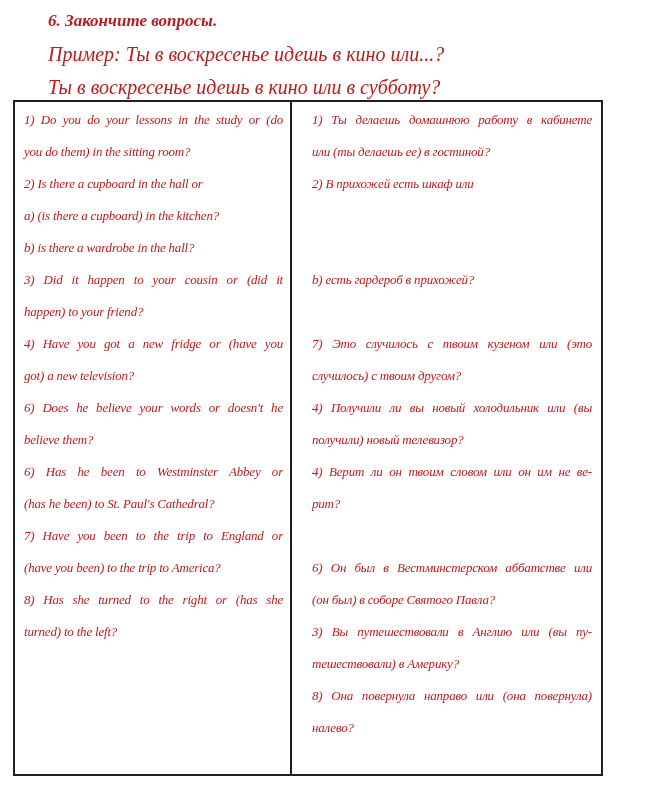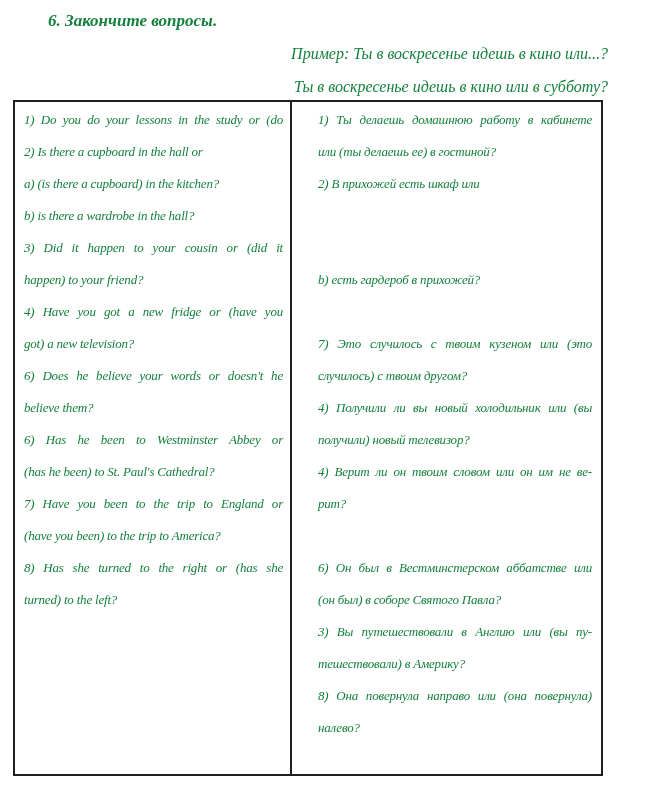--- a/index.html
+++ b/index.html
@@ -1,42 +1,42 @@
 <!DOCTYPE html>
 <html><head>
 <meta charset="utf-8">
 <style>
   html, body { margin: 0; padding: 0; background: #ffffff; }
   .page {
     position: relative;
     width: 652px;
     height: 785px;
     background: #ffffff;
-    color: #15803d;
+    color: #b91c1c;
     font-family: "Liberation Serif", "DejaVu Serif", serif;
     font-style: italic;
     overflow: hidden;
   }
   .header { position: absolute; left: 48px; top: 10px; width: 560px; }
   .title  { font-weight: bold; font-size: 17px; line-height: 22px; margin-bottom: 11px; }
-  .example { font-size: 16px; line-height: 22px; margin-bottom: 11px; text-align: right; }
+  .example { font-size: 20px; line-height: 22px; margin-bottom: 11px; }
   .example .em { font-style: italic; }
 
   .qtable {
     position: absolute;
     left: 13px; top: 100px;
     width: 590px; height: 676px;
     border: 2px solid #1f1f1f;
     box-sizing: border-box;
     display: flex;
     background: #ffffff;
   }
   .cell { box-sizing: border-box; padding-top: 2px; overflow: hidden; }
   .cell.left  { width: 277px; border-right: 2px solid #1f1f1f; padding-left: 9px; padding-right: 7px; }
-  .cell.right { flex: 1; padding-left: 26px; padding-right: 9px; }
+  .cell.right { flex: 1; padding-left: 20px; padding-right: 9px; }
 
   .line {
     height: 32px;
     line-height: 32px;
     font-size: 13px;
     letter-spacing: -0.2px;
     white-space: nowrap;
     text-align: left;
   }
   .line.j { text-align: justify; text-align-last: justify; font-family: Liberation Serif, serif; }
@@ -51,20 +51,21 @@
     <div class="example">
       <span class="em">Пример:</span><span> Ты в воскресенье идешь в кино или...?</span>
     </div>
     <div class="example">Ты в воскресенье идешь в кино или в субботу?</div>
   </div>
 
   <div class="qtable">
     <div class="cell left">
       <div class="lines">
           <div class="line j">1) Do you do your lessons in the study or (do</div>
+          <div class="line">you do them) in the sitting room?</div>
           <div class="line">2) Is there a cupboard in the hall or</div>
           <div class="line">a) (is there a cupboard) in the kitchen?</div>
           <div class="line">b) is there a wardrobe in the hall?</div>
           <div class="line j">3) Did it happen to your cousin or (did it</div>
           <div class="line">happen) to your friend?</div>
           <div class="line j">4) Have you got a new fridge or (have you</div>
           <div class="line">got) a new television?</div>
           <div class="line j">6) Does he believe your words or doesn't he</div>
           <div class="line">believe them?</div>
           <div class="line j">6) Has he been to Westminster Abbey or</div>

